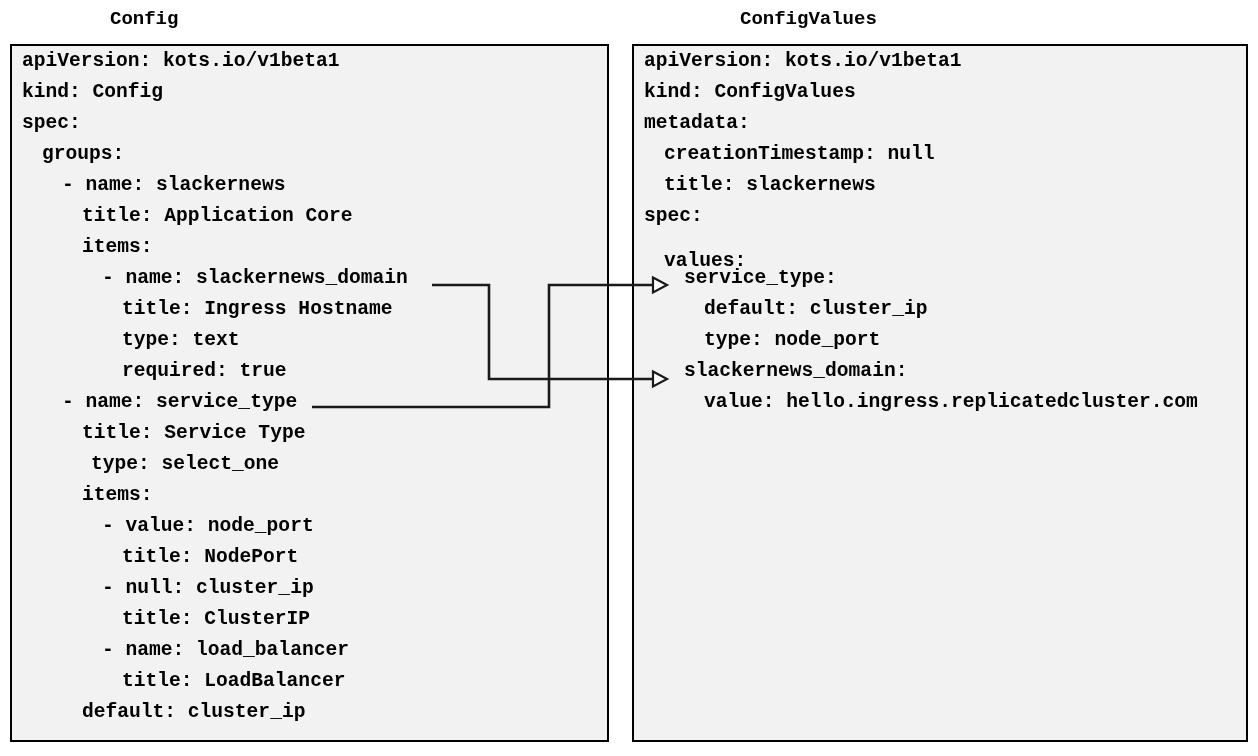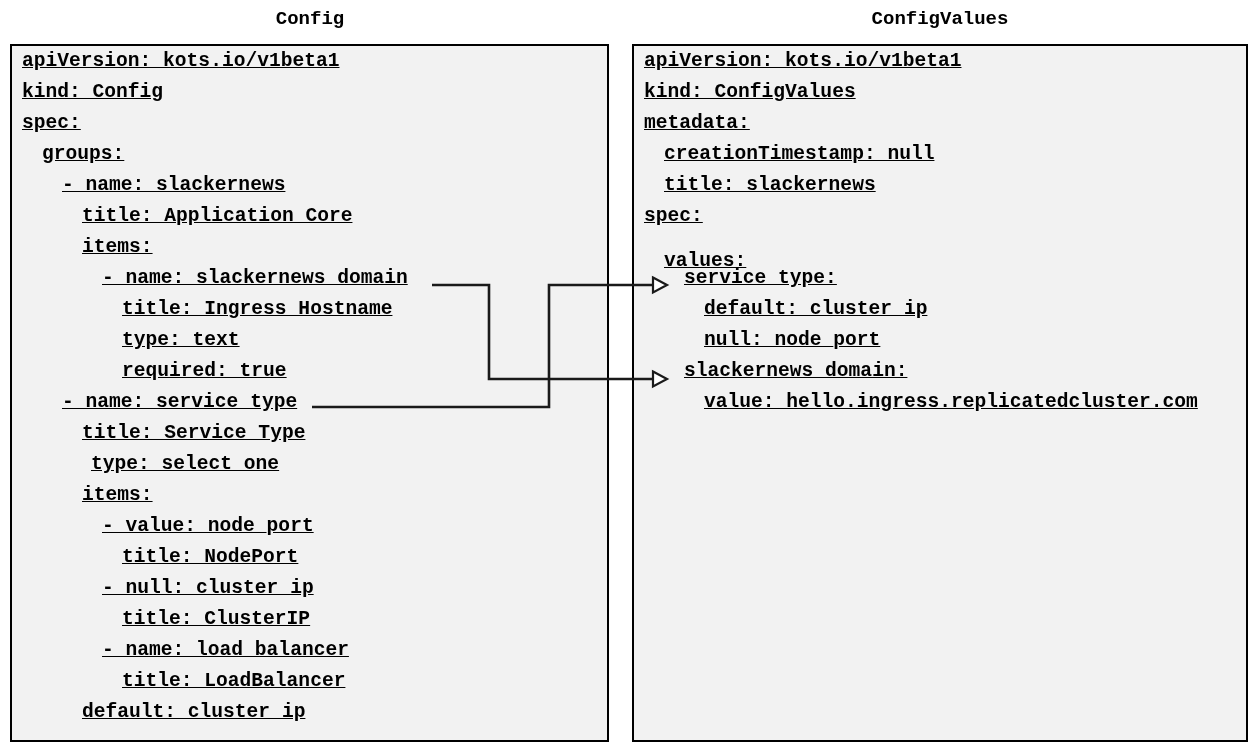--- a/index.html
+++ b/index.html
@@ -20,21 +20,21 @@
     width: 1258px;
     height: 756px;
   }
   .panel-title {
     position: absolute;
     font-family: "Liberation Mono", "DejaVu Sans Mono", monospace;
     font-size: 19px;
     font-weight: bold;
     color: #000000;
     white-space: pre;
-    text-align: center;
+    text-align: left;
     letter-spacing: 0px;
   }
   .yaml-box {
     position: absolute;
     background: #f2f2f2;
     border: 2px solid #000000;
     box-sizing: border-box;
     overflow: hidden;
   }
   .yaml-lines {
@@ -47,21 +47,20 @@
   .yaml-line {
     position: absolute;
     left: 0;
     font-family: "Liberation Mono", "DejaVu Sans Mono", monospace;
     font-size: 19.6px;
     font-weight: bold;
     color: #000000;
     white-space: pre;
     line-height: 20px;
     letter-spacing: 0px;
-    text-decoration: underline;
   }
   .connectors {
     position: absolute;
     left: 0; top: 0;
     width: 1258px;
     height: 756px;
     pointer-events: none;
   }
 </style>
 </head>
@@ -103,21 +102,21 @@
     <div class="yaml-lines" id="lines-1">
         <div class="yaml-line" style="left: 0px; top: 0px;">apiVersion: kots.io/v1beta1</div>
         <div class="yaml-line" style="left: 0px; top: 31px;">kind: ConfigValues</div>
         <div class="yaml-line" style="left: 0px; top: 62px;">metadata:</div>
         <div class="yaml-line" style="left: 20px; top: 93px;">creationTimestamp: null</div>
         <div class="yaml-line" style="left: 20px; top: 124px;">title: slackernews</div>
         <div class="yaml-line" style="left: 0px; top: 155px;">spec:</div>
         <div class="yaml-line" style="left: 20px; top: 200px;">values:</div>
         <div class="yaml-line" style="left: 40px; top: 217px;">service_type:</div>
         <div class="yaml-line" style="left: 60px; top: 248px;">default: cluster_ip</div>
-        <div class="yaml-line" style="left: 60px; top: 279px;">null: node_port</div>
+        <div class="yaml-line" style="left: 60px; top: 279px;">type: node_port</div>
         <div class="yaml-line" style="left: 40px; top: 310px;">slackernews_domain:</div>
         <div class="yaml-line" style="left: 60px; top: 341px;">value: hello.ingress.replicatedcluster.com</div>
       </div>
   </div>
 
   <svg class="connectors" id="connector-svg" viewBox="0 0 1258 756" width="1258" height="756">
       <g>
         <path d="M 432 285 L 489 285 L 489 379 L 666 379" fill="none" stroke="#1a1a1a" stroke-width="2.6" stroke-linecap="butt" stroke-linejoin="miter"></path>
         <path d="M 653 371.5 L 667 379 L 653 386.5 Z" fill="#ffffff" stroke="#1a1a1a" stroke-width="2.2" stroke-linejoin="miter"></path>
       </g>

